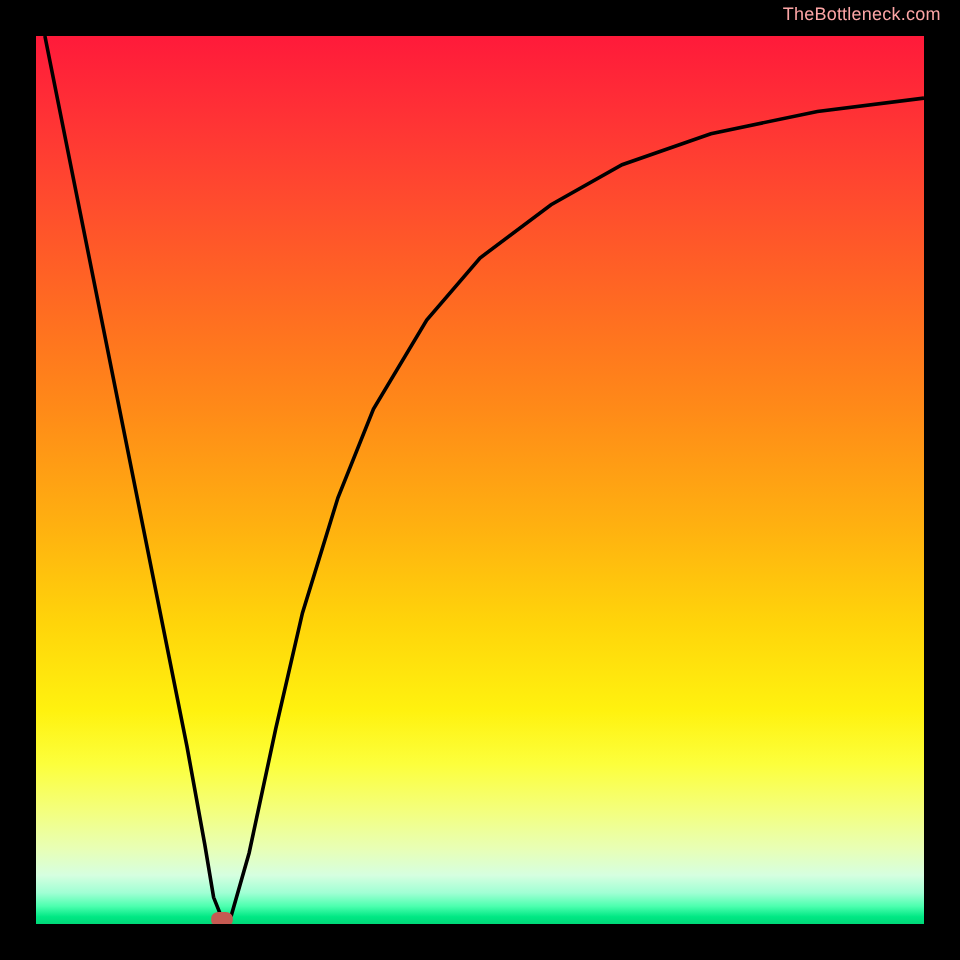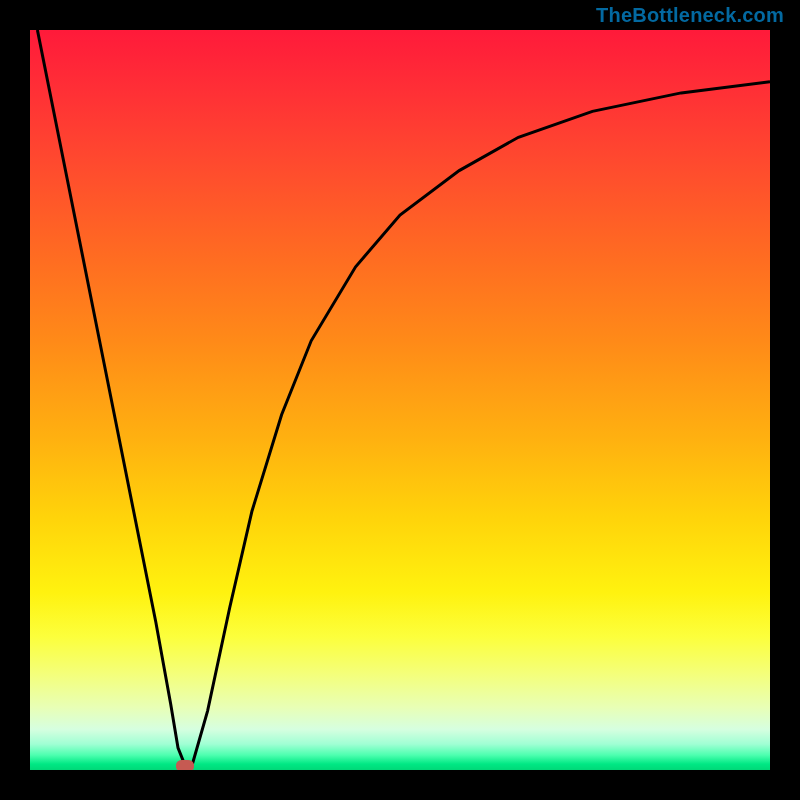--- a/index.html
+++ b/index.html
@@ -13,23 +13,23 @@
   .frame {
     position: relative;
     width: 800px;
     height: 800px;
     background: #000;
   }
   .watermark {
     position: absolute;
     top: 4px;
     right: 16px;
-    color: #0369a1;
-    font-size: 20px;
-    font-weight: 700;
+    color: #fca5a5;
+    font-size: 15px;
+    font-weight: 400;
     letter-spacing: 0.2px;
     z-index: 50;
   }
   .plot {
     position: absolute;
     left: 30px;
     top: 30px;
     width: 740px;
     height: 740px;
     overflow: hidden;

